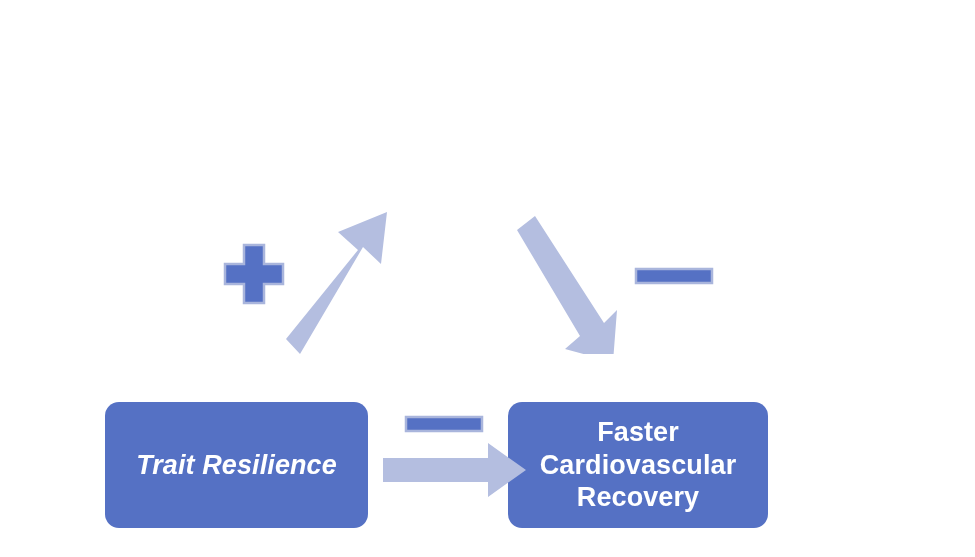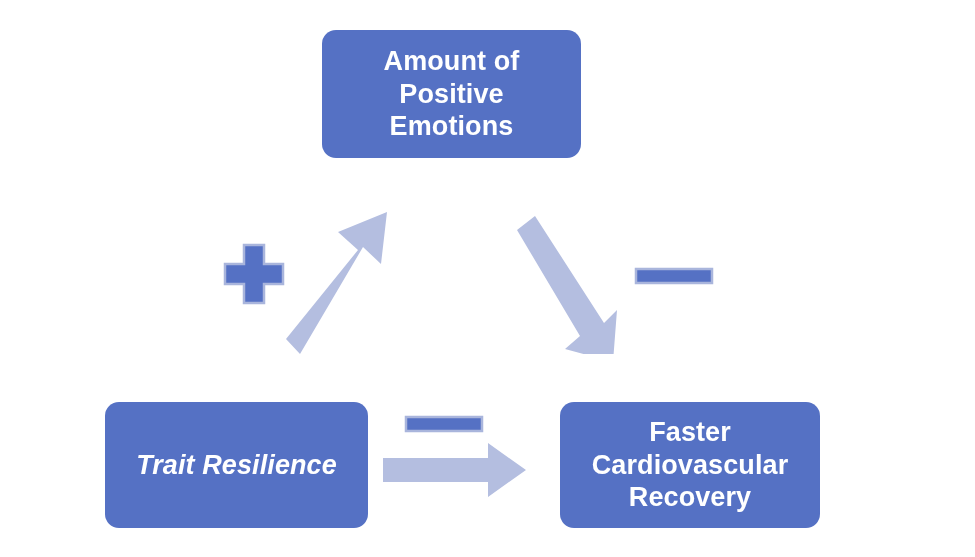--- a/index.html
+++ b/index.html
@@ -51,21 +51,21 @@
   }
   #node-trait-resilience {
     left: 105px;
     top: 402px;
     width: 263px;
     height: 126px;
     font-size: 27px;
     font-style: italic;
   }
   #node-cardio-recovery {
-    left: 560px;
+    left: 508px;
     top: 402px;
     width: 260px;
     height: 126px;
     font-size: 27px;
   }
 
   
   .sign {
     position: absolute;
   }
@@ -109,24 +109,20 @@
     top: 443px;
     width: 152px;
     height: 54px;
   }
 </style>
 </head>
 <body>
 
 <div id="canvas">
 
-  <div class="node" id="node-positive-emotions">
-    <span class="node-label">Amount of Positive
-Emotions</span>
-  </div>
 
   <div class="node" id="node-trait-resilience">
     <span class="node-label">Trait Resilience</span>
   </div>
 
   <div class="node" id="node-cardio-recovery">
     <span class="node-label">Faster
 Cardiovascular
 Recovery</span>
   </div>

